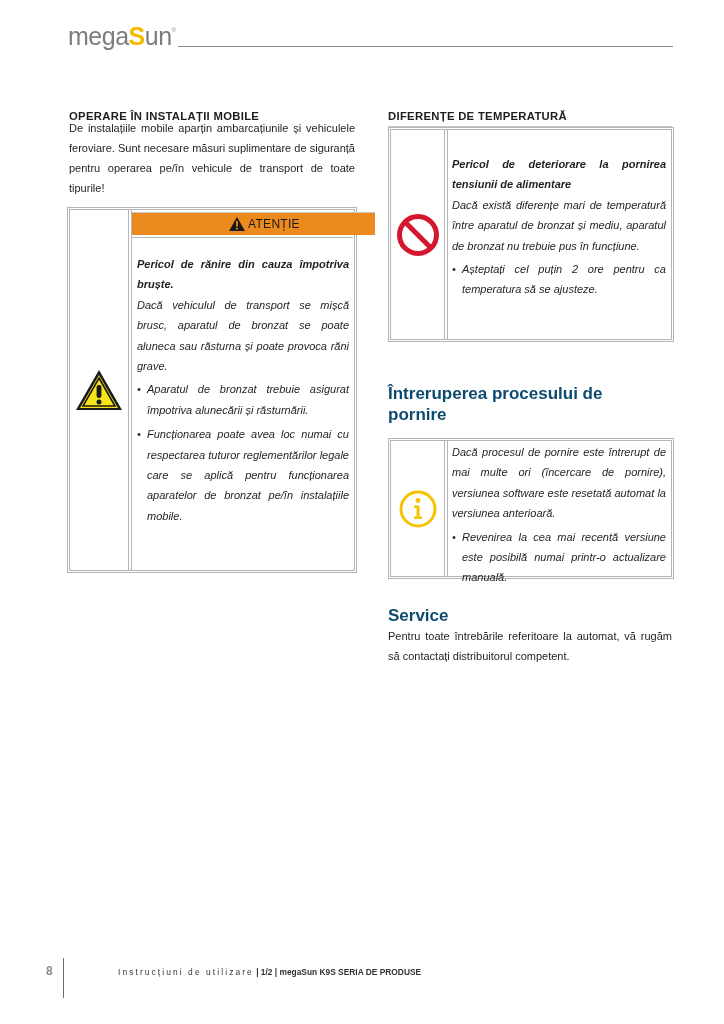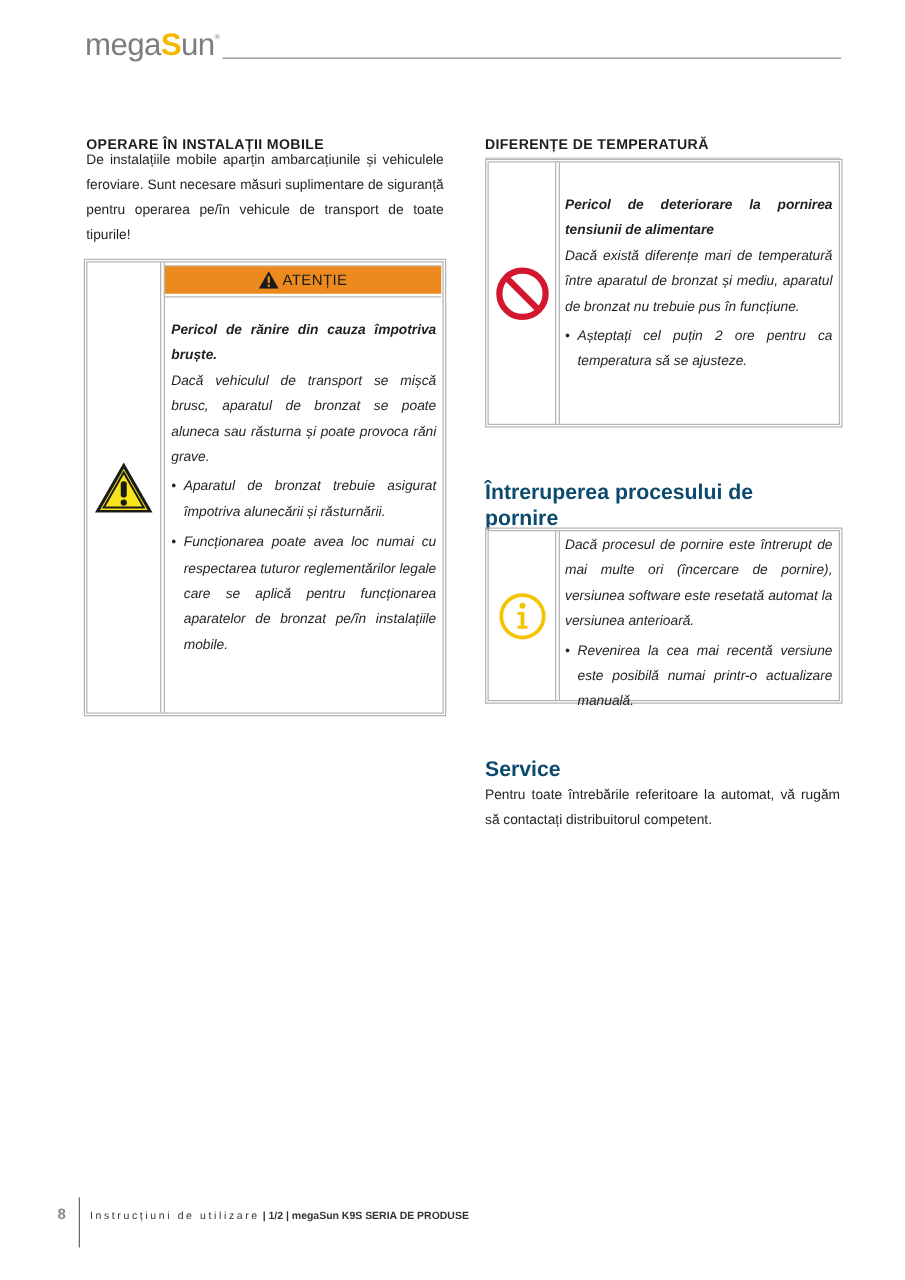--- a/index.html
+++ b/index.html
@@ -31,38 +31,38 @@
     position: absolute; border: 1px solid #b5b5b5; outline: 1px solid #b5b5b5; outline-offset: 1px;
   }
   .vline {
     position: absolute; top: 0; bottom: 0; width: 1px; background: #b5b5b5;
   }
   .icon-cell { position: absolute; display:flex; align-items:center; justify-content:center; }
 
   .attention {
     position: absolute; background: #ec8a1e; border-top: 1px solid #c9c9c9;
     height: 22px; display: flex; align-items: center; justify-content: center;
-    font-size: 12px; color: #1a1a1a; letter-spacing: 0.3px;
+    font-size: 12px; color: #1a1a1a; letter-spacing: 0.3px; padding-left: 22px;
   }
   .attention svg { margin-right: 3px; }
 
   .boxtext { position: absolute; font-size: 11px; line-height: 20.4px; color: #1f1f1f; text-align: justify; font-style: italic; }
   .boxtext .strong { font-weight: bold; }
   .boxtext ul { margin: 3px 0 0 0; padding: 0; list-style: none; }
   .boxtext li { position: relative; padding-left: 10px; margin-bottom: 4px; text-align: justify; }
   .boxtext li::before { content: "•"; position: absolute; left: 0; top: 0; }
 
   .red-heading {
     font-weight: bold; font-size: 17px; line-height: 21px; color: #0c4a6e;
   }
 
   .footer-num { position: absolute; left: 46px; top: 964px; font-size: 12px; font-weight: bold; color: #8a8a8a; }
   .footer-rule { position: absolute; left: 63px; top: 958px; width: 1px; height: 40px; background: #6c6c6c; }
   .footer-text { position: absolute; left: 72px; top: 967px; font-size: 8.4px; color: #333; white-space: nowrap; }
-  .footer-text .spaced { letter-spacing: 2.1px; }
+  .footer-text .spaced { letter-spacing: 2.1px; margin-left: 46px; }
   .footer-text .bold { font-weight: bold; }
 </style>
 </head>
 <body>
 
 <div class="logo">
   <span>mega</span><span class="s">S</span><span>un</span><sup>®</sup>
 </div>
 <div class="header-rule"></div>
 
@@ -116,21 +116,21 @@
     <div class="strong">Pericol de deteriorare la pornirea tensiunii de alimentare</div>
     <div>Dacă există diferențe mari de temperatură între aparatul de bronzat și mediu, aparatul de bronzat nu trebuie pus în funcțiune.</div>
     <ul>
       <li>Așteptați cel puțin 2 ore pentru ca temperatura să se ajusteze.</li>
     </ul>
   </div>
 </div>
 
 <div class="red-heading" style="position:absolute; left:388px; top:383px; width:260px;">Întreruperea procesului de pornire</div>
 
-<div class="dbox" style="left:390px; top:424px; width:280px; height:135px;">
+<div class="dbox" style="left:390px; top:440px; width:280px; height:135px;">
   <div class="vline" style="left:53px;"></div>
   <div class="vline" style="left:56px;"></div>
   <div class="icon-cell" style="left:0; top:0; width:53px; height:135px;">
     <svg width="40" height="40" viewBox="0 0 40 40">
       <circle cx="20" cy="20" r="17" fill="#ffffff" stroke="#f5c400" stroke-width="3"></circle>
       <circle cx="20" cy="11.5" r="2.4" fill="#f5c400"></circle>
       <path d="M16 16.5 H21.5 V27.5 H24 V30 H16 V27.5 H18.5 V19 H16 Z" fill="#f5c400"></path>
     </svg>
   </div>
   <div class="boxtext" style="left:61px; top:1px; width:214px;">

